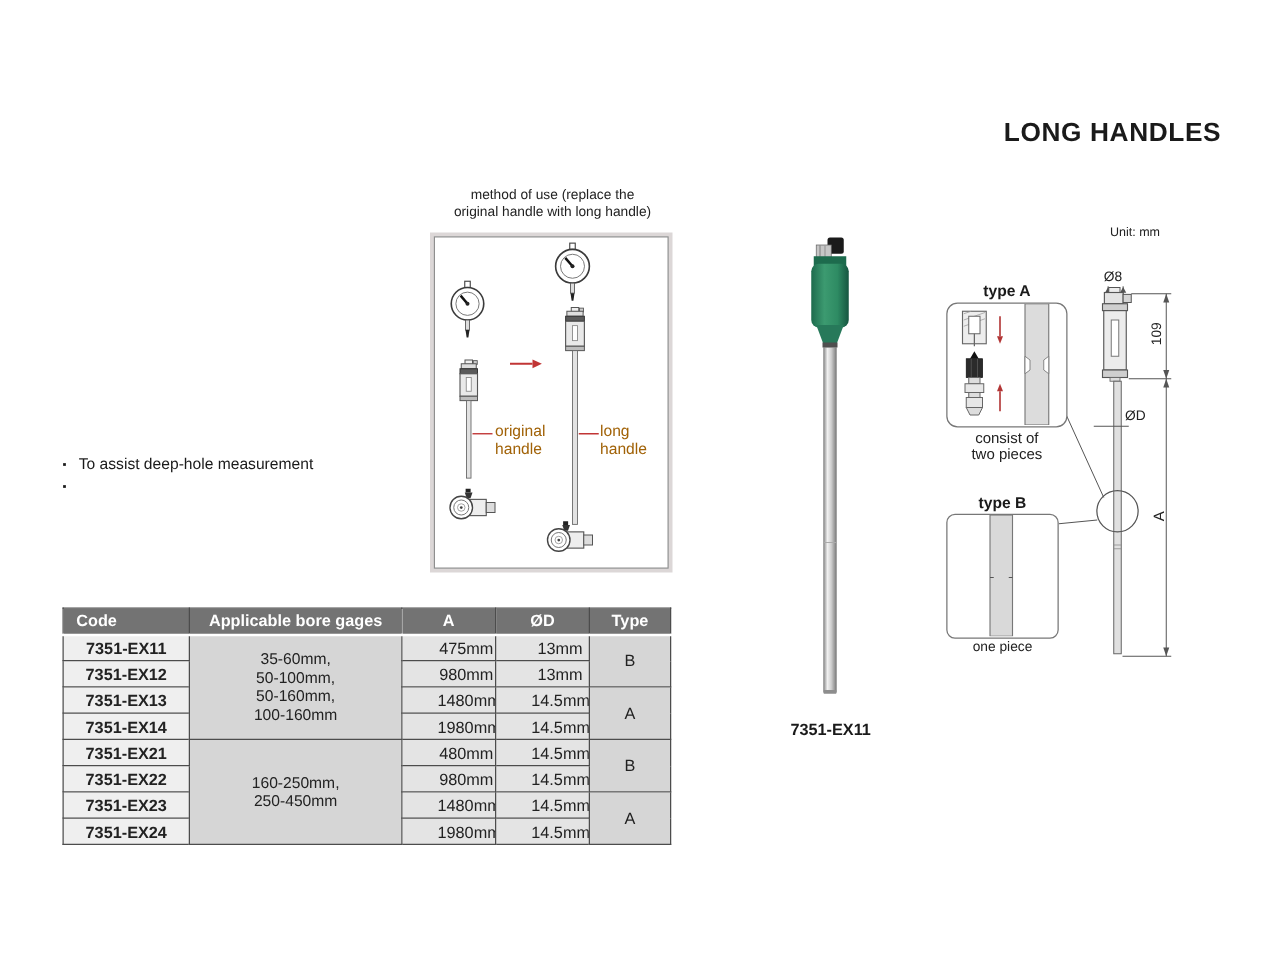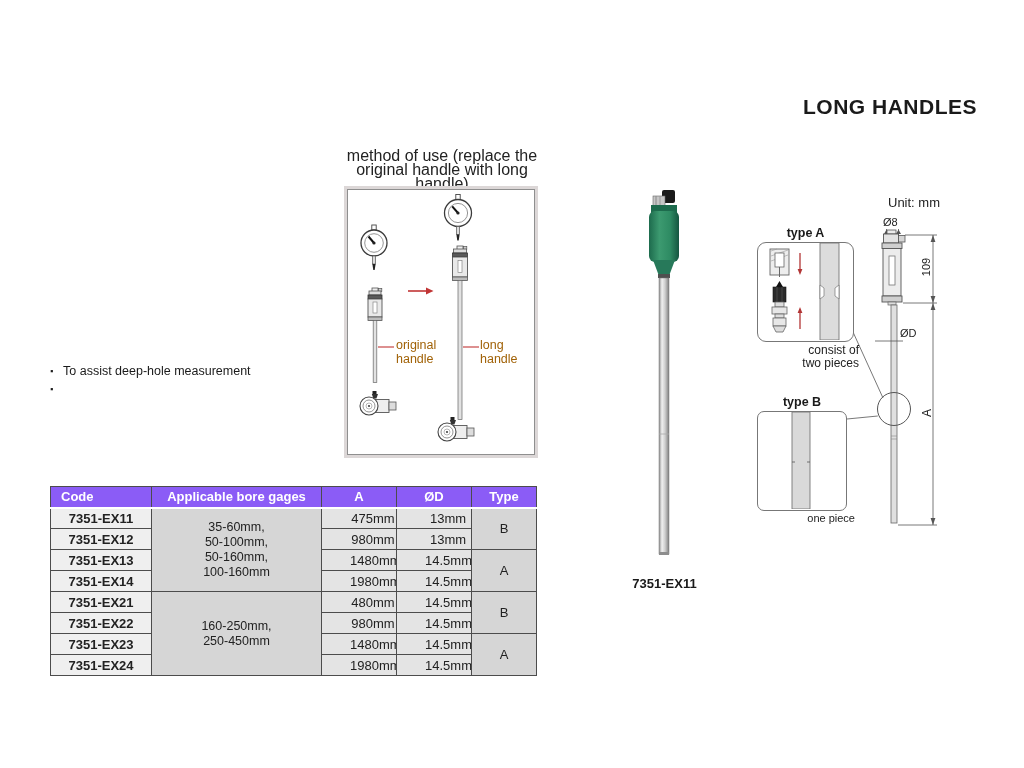--- a/index.html
+++ b/index.html
@@ -4,53 +4,53 @@
 <style>
   * { margin:0; padding:0; box-sizing:border-box; }
   html,body { width:1024px; height:768px; background:#ffffff; font-family:"Liberation Sans", sans-serif; color:#1a1a1a; }
   #canvas { position:relative; width:1024px; height:768px; background:#fff; overflow:hidden; }
   .abs { position:absolute; }
 
   
   .page-title { font-size:21px; font-weight:bold; letter-spacing:0.5px; color:#1a1a1a; }
 
   
-  .method-caption { width:212px; text-align:center; font-size:16px; line-height:14px; color:#222; }
+  .method-caption { width:212px; text-align:center; font-size:11px; line-height:14px; color:#222; }
   .method-box { width:188px; height:266px; background:#fff; border:1px solid #8f8f8f; box-shadow:0 0 0 3px #dcd7d7; }
   .method-box svg { position:absolute; left:0; top:0; }
 
   .handle-label { font-size:12.5px; line-height:13.5px; color:#a16207; }
 
   
   .features { width:250px; font-size:12.5px; line-height:16.5px; color:#1a1a1a; }
   .bullet-row { position:relative; padding-left:13px; margin-bottom:1px; }
   .bullet-row .sq { position:absolute; left:0; top:0px; font-size:9px; line-height:16px; }
   .b2wrap { width:225px; }
   .bnum { font-weight:bold; }
 
   
   table.spec { border-collapse:collapse; table-layout:fixed; width:486px; font-size:13px; }
   table.spec th, table.spec td { border:1px solid #4c4c4c; overflow:hidden; }
-  table.spec th { background:#8b5cf6; color:#fff; font-weight:bold; height:21px; text-align:center; border-bottom:2px solid #fff; }
+  table.spec th { background:#737373; color:#fff; font-weight:bold; height:21px; text-align:center; border-bottom:2px solid #fff; }
   table.spec th.col-code { text-align:left; padding-left:10px; }
   table.spec td { height:21px; text-align:center; color:#222; }
   td.code-cell { background:#efefef; font-weight:bold; }
   td.gage-cell { background:#d6d6d6; font-size:12.5px; line-height:15px; }
   td.val-cell  { background:#e4e4e4;padding-left:28px; }
   td.type-cell { background:#d6d6d6; }
 
   
   .product-code { width:85px; text-align:center; font-size:13px; font-weight:bold; color:#1a1a1a; }
 
   
   .type-box { background:#fff; border:1.5px solid #777; }
   .type-box.a { width:97px; height:100px; border-radius:9px; }
   .type-box.b { width:90px; height:100px; border-radius:7px; }
   .type-title { font-weight:bold; font-size:12.5px; text-align:center; color:#1a1a1a; }
-  .type-caption { font-size:12px; line-height:13px; text-align:right; color:#222; }
+  .type-caption { font-size:12px; line-height:13px; text-align:center; color:#222; }
 
   
   .dim-label { font-size:11px; color:#222; }
   .rot { transform:rotate(-90deg); transform-origin:center center; text-align:center; }
 </style>
 </head>
 <body>
 
 <div id="canvas">
 
@@ -291,21 +291,21 @@
     <line x1="193" y1="50" x2="193" y2="340" stroke="#555" stroke-width="0.8"></line>
     <line x1="165" y1="50" x2="197" y2="50" stroke="#555" stroke-width="0.8"></line>
     <line x1="163" y1="118" x2="197" y2="118" stroke="#555" stroke-width="0.8"></line>
     <line x1="158" y1="340" x2="197" y2="340" stroke="#555" stroke-width="0.8"></line>
     <polygon points="193,50 190.6,57 195.4,57" fill="#555"></polygon>
     <polygon points="193,118 190.6,111 195.4,111" fill="#555"></polygon>
     <polygon points="193,118 190.6,125 195.4,125" fill="#555"></polygon>
     <polygon points="193,340 190.6,333 195.4,333" fill="#555"></polygon>
   </svg>
 
-  <div class="abs dim-label" style="left:888px; top:195px; font-size:13px;">Unit: mm</div>
+  <div class="abs dim-label" style="left:888px; top:181px; font-size:10px;">Unit: mm</div>
   <div class="abs dim-label" style="left:883px; top:216px;">Ø8</div>
   <div class="abs dim-label rot" style="left:906px; top:261px; width:40px;">109</div>
   <div class="abs dim-label" style="left:900px; top:327px;">ØD</div>
   <div class="abs dim-label rot" style="left:917px; top:406px; width:20px; font-size:12px;">A</div>
 
   <div class="abs type-title" style="left:757px; top:226px; width:97px;">type A</div>
   <div class="abs type-box a" style="left:757px; top:242px;">
     <svg width="94" height="97" viewBox="0 0 94 97">
 
       <rect x="62" y="0" width="19" height="97" fill="#dcdcdc" stroke="#777" stroke-width="0.9"></rect>

